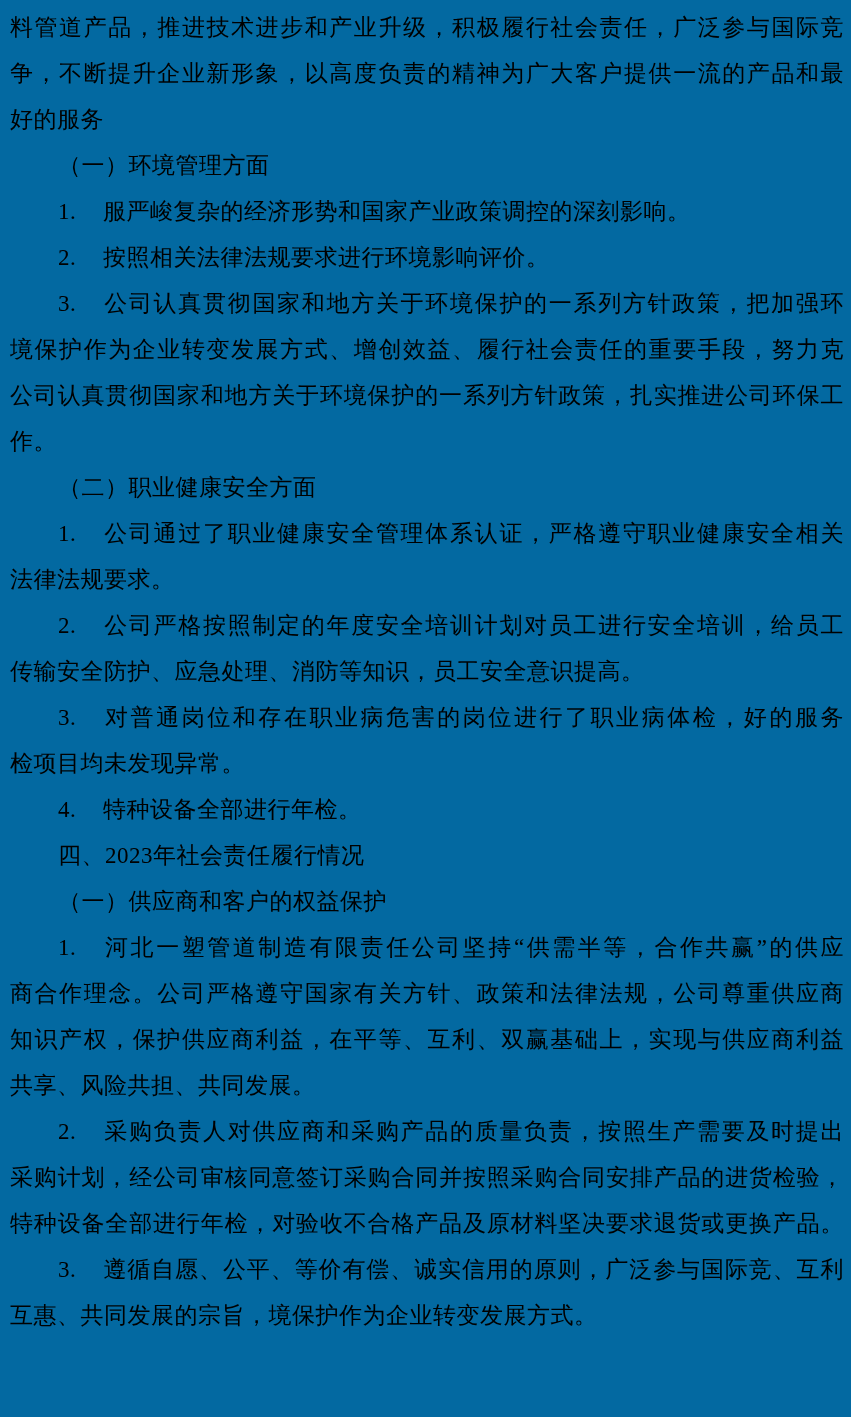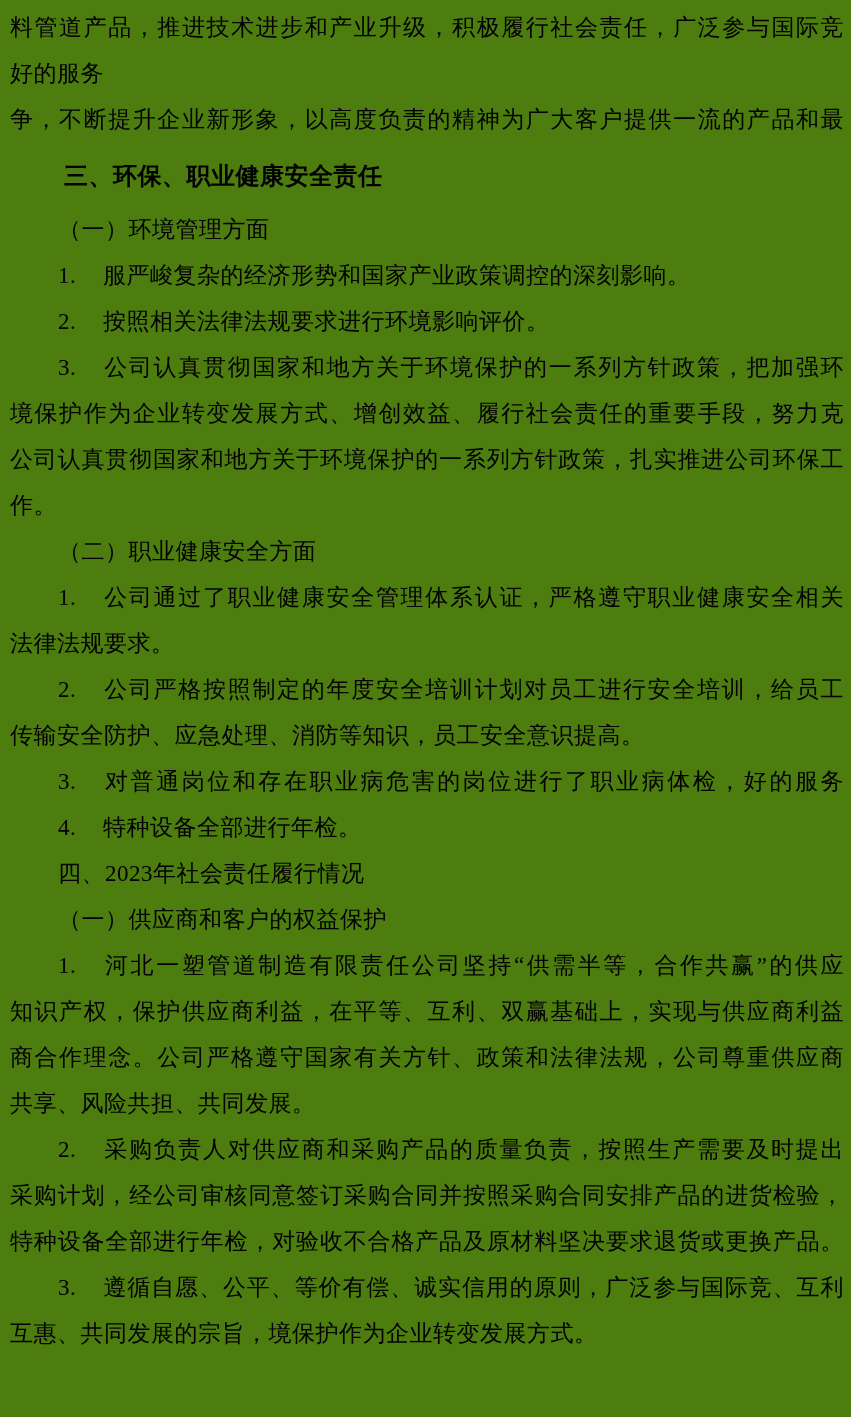--- a/index.html
+++ b/index.html
@@ -12,21 +12,21 @@
     background: #ffffff;
     color: #000000;
     overflow: hidden;
     font-family: "Liberation Serif", "DejaVu Serif", serif;
   }
   .page {
     box-sizing: border-box;
     width: 851px;
     height: 1417px;
     padding: 5px 7px 0 10px;
-    background: #4d7c0f;
+    background: #0369a1;
   }
   .l {
     font-size: 23px;
     line-height: 46px;
     height: 46px;
     text-align: left;
     white-space: pre-wrap;
     letter-spacing: 0.5px;
   }
   .l.fill {
@@ -49,42 +49,42 @@
     display: inline-block;
     width: 45px;
   }
 </style>
 </head>
 <body>
 
 <div class="page">
   <div id="doc-lines">
       <div class="l fill"><span>料管道产品，推进技术进步和产业升级，积极履行社会责任，广泛参与国际竞</span></div>
+      <div class="l fill"><span>争，不断提升企业新形象，以高度负责的精神为广大客户提供一流的产品和最</span></div>
       <div class="l"><span>好的服务</span></div>
-      <div class="l fill"><span>争，不断提升企业新形象，以高度负责的精神为广大客户提供一流的产品和最</span></div>
-      <div class="l heading"><span>三、环保、职业健康安全责任</span></div>
       <div class="l ind"><span>（一）环境管理方面</span></div>
       <div class="l ind"><span class="num">1.</span><span>服严峻复杂的经济形势和国家产业政策调控的深刻影响。</span></div>
       <div class="l ind"><span class="num">2.</span><span>按照相关法律法规要求进行环境影响评价。</span></div>
       <div class="l ind fill"><span class="num">3.</span><span>公司认真贯彻国家和地方关于环境保护的一系列方针政策，把加强环</span></div>
       <div class="l fill"><span>境保护作为企业转变发展方式、增创效益、履行社会责任的重要手段，努力克</span></div>
       <div class="l fill"><span>公司认真贯彻国家和地方关于环境保护的一系列方针政策，扎实推进公司环保工</span></div>
       <div class="l"><span>作。</span></div>
       <div class="l ind"><span>（二）职业健康安全方面</span></div>
       <div class="l ind fill"><span class="num">1.</span><span>公司通过了职业健康安全管理体系认证，严格遵守职业健康安全相关</span></div>
       <div class="l"><span>法律法规要求。</span></div>
       <div class="l ind fill"><span class="num">2.</span><span>公司严格按照制定的年度安全培训计划对员工进行安全培训，给员工</span></div>
       <div class="l"><span>传输安全防护、应急处理、消防等知识，员工安全意识提高。</span></div>
       <div class="l ind fill"><span class="num">3.</span><span>对普通岗位和存在职业病危害的岗位进行了职业病体检，好的服务</span></div>
+      <div class="l"><span>检项目均未发现异常。</span></div>
       <div class="l ind"><span class="num">4.</span><span>特种设备全部进行年检。</span></div>
       <div class="l ind"><span>四、2023年社会责任履行情况</span></div>
       <div class="l ind"><span>（一）供应商和客户的权益保护</span></div>
       <div class="l ind fill"><span class="num">1.</span><span>河北一塑管道制造有限责任公司坚持“供需半等，合作共赢”的供应</span></div>
+      <div class="l fill"><span>商合作理念。公司严格遵守国家有关方针、政策和法律法规，公司尊重供应商</span></div>
       <div class="l fill"><span>知识产权，保护供应商利益，在平等、互利、双赢基础上，实现与供应商利益</span></div>
-      <div class="l fill"><span>商合作理念。公司严格遵守国家有关方针、政策和法律法规，公司尊重供应商</span></div>
       <div class="l"><span>共享、风险共担、共同发展。</span></div>
       <div class="l ind fill"><span class="num">2.</span><span>采购负责人对供应商和采购产品的质量负责，按照生产需要及时提出</span></div>
       <div class="l fill"><span>采购计划，经公司审核同意签订采购合同并按照采购合同安排产品的进货检验，</span></div>
       <div class="l fill"><span>特种设备全部进行年检，对验收不合格产品及原材料坚决要求退货或更换产品。</span></div>
       <div class="l ind fill"><span class="num">3.</span><span>遵循自愿、公平、等价有偿、诚实信用的原则，广泛参与国际竞、互利</span></div>
       <div class="l"><span>互惠、共同发展的宗旨，境保护作为企业转变发展方式。</span></div>
     </div>
 </div>
 
 </body></html>

